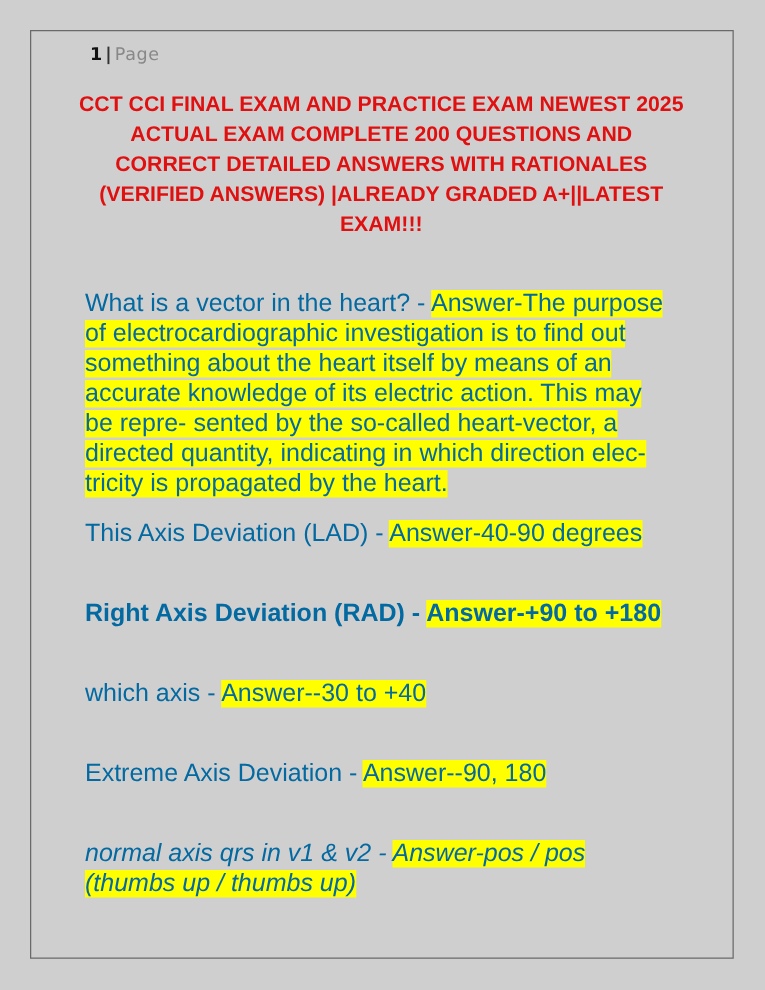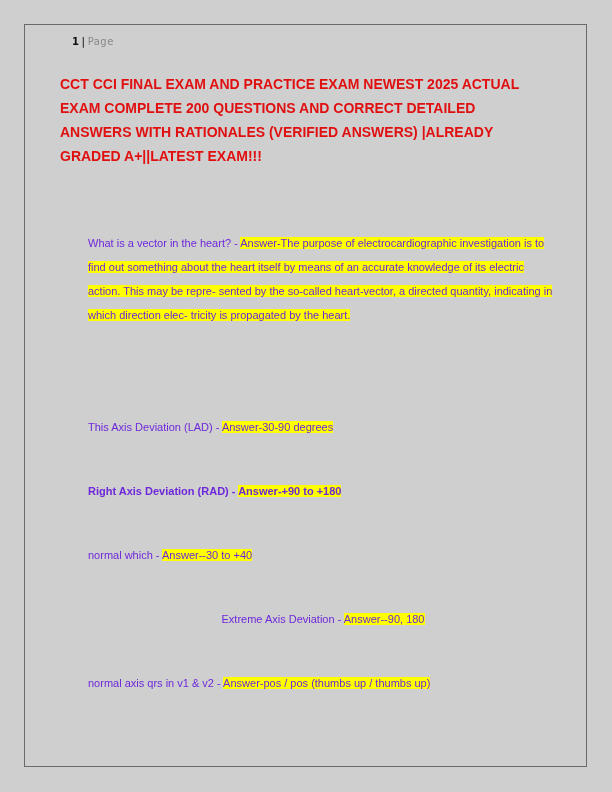--- a/index.html
+++ b/index.html
@@ -14,71 +14,72 @@
     position: absolute;
     left: 24px; top: 24px;
     width: 563px; height: 743px;
     border: 1px solid #6a6a6a;
     box-sizing: border-box;
   }
   .page-number {
     position: absolute;
     left: 72px; top: 36px;
     font-family: "DejaVu Sans", sans-serif;
-    font-size: 10px;
+    font-size: 14px;
     color: #888;
     letter-spacing: 0.5px;
   }
   .page-number .num { color: #111; font-weight: bold; }
   .page-number .bar { color: #333; font-weight: bold; margin: 0 2px; }
   .title {
     position: absolute;
     left: 60px; top: 72px;
     width: 490px;
+    text-align: center;
     color: #e01010;
     font-weight: bold;
-    font-size: 14px;
+    font-size: 17px;
     line-height: 24px;
   }
   .qa {
     position: absolute;
-    left: 88px;
+    left: 68px;
     width: 470px;
-    font-size: 11px;
+    font-size: 20px;
     line-height: 24px;
-    color: #6d28d9;
+    color: #0369a1;
   }
   .qa .hl { background: #ffff00; }
 </style>
 </head>
 <body>
 
 <div class="page-border"></div>
 
 <div class="page-number">
   <span class="num">1</span><span class="bar">|</span><span>Page</span>
 </div>
 
 <div class="title">CCT CCI FINAL EXAM AND PRACTICE EXAM NEWEST 2025 ACTUAL EXAM COMPLETE 200 QUESTIONS AND CORRECT DETAILED ANSWERS WITH RATIONALES (VERIFIED ANSWERS) |ALREADY GRADED A+||LATEST EXAM!!!</div>
 
 <div class="qa" style="top:231px;">
   <span>What is a vector in the heart? - </span><span class="hl">Answer-The purpose of electrocardiographic investigation is to find out something about the heart itself by means of an accurate knowledge of its electric action. This may be repre- sented by the so-called heart-vector, a directed quantity, indicating in which direction elec- tricity is propagated by the heart.</span>
 </div>
 
 <div class="qa" style="top:415px;">
-  <span>This Axis Deviation (LAD) - </span><span class="hl">Answer-30-90 degrees</span>
+  <span>This Axis Deviation (LAD) - </span><span class="hl">Answer-40-90 degrees</span>
 </div>
 
 <div class="qa" style="top:479px;font-weight:bold;">
   <span>Right Axis Deviation (RAD) - </span><span class="hl">Answer-+90 to +180</span>
 </div>
 
 <div class="qa" style="top:543px;">
-  <span>normal which - </span><span class="hl">Answer--30 to +40</span>
+  <span>which axis - </span><span class="hl">Answer--30 to +40</span>
 </div>
 
-<div class="qa" style="top:607px;text-align:center;">
+<div class="qa" style="top:607px;">
   <span>Extreme Axis Deviation - </span><span class="hl">Answer--90, 180</span>
 </div>
 
-<div class="qa" style="top:671px;">
+<div class="qa" style="top:671px;font-style:italic;">
   <span>normal axis qrs in v1 &amp; v2 - </span><span class="hl">Answer-pos / pos (thumbs up / thumbs up)</span>
 </div>
 
 </body></html>

